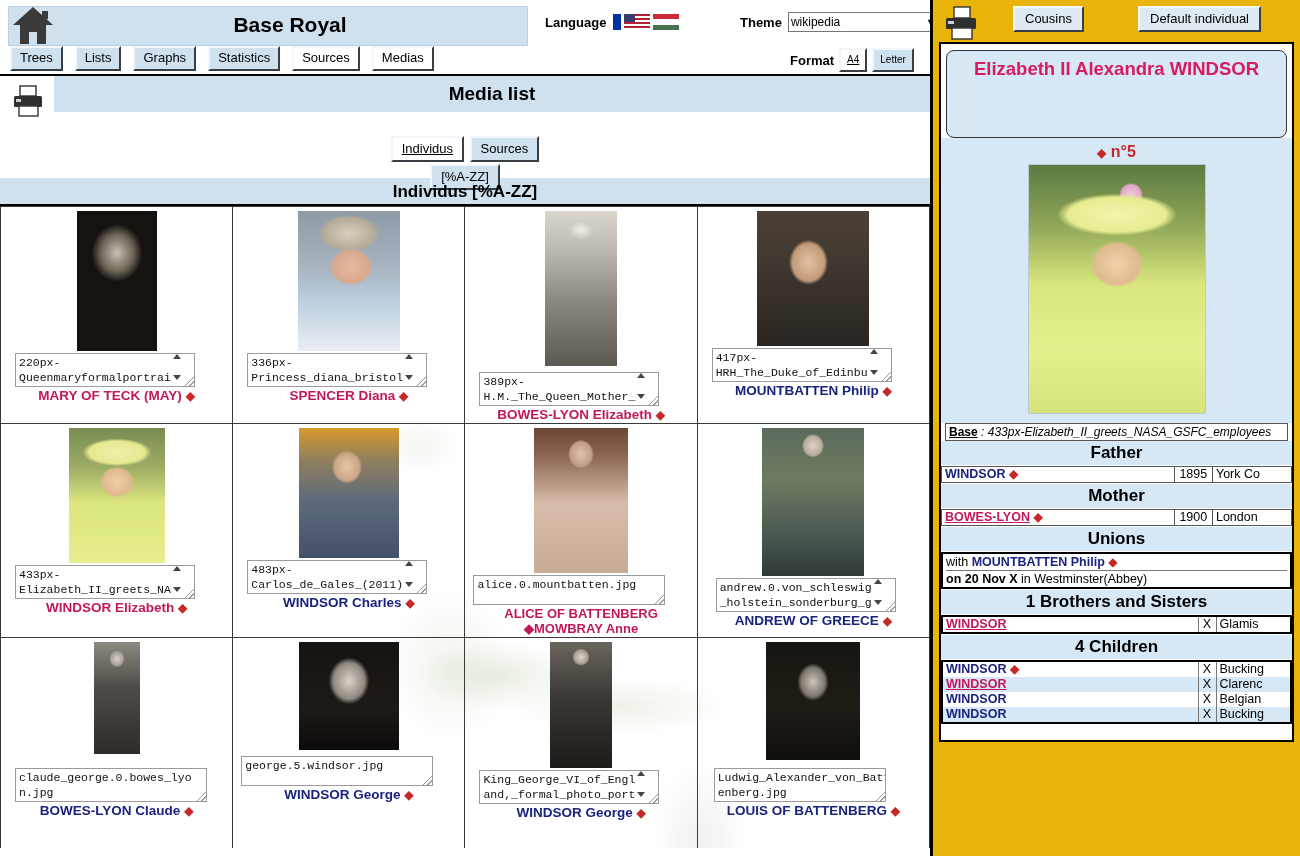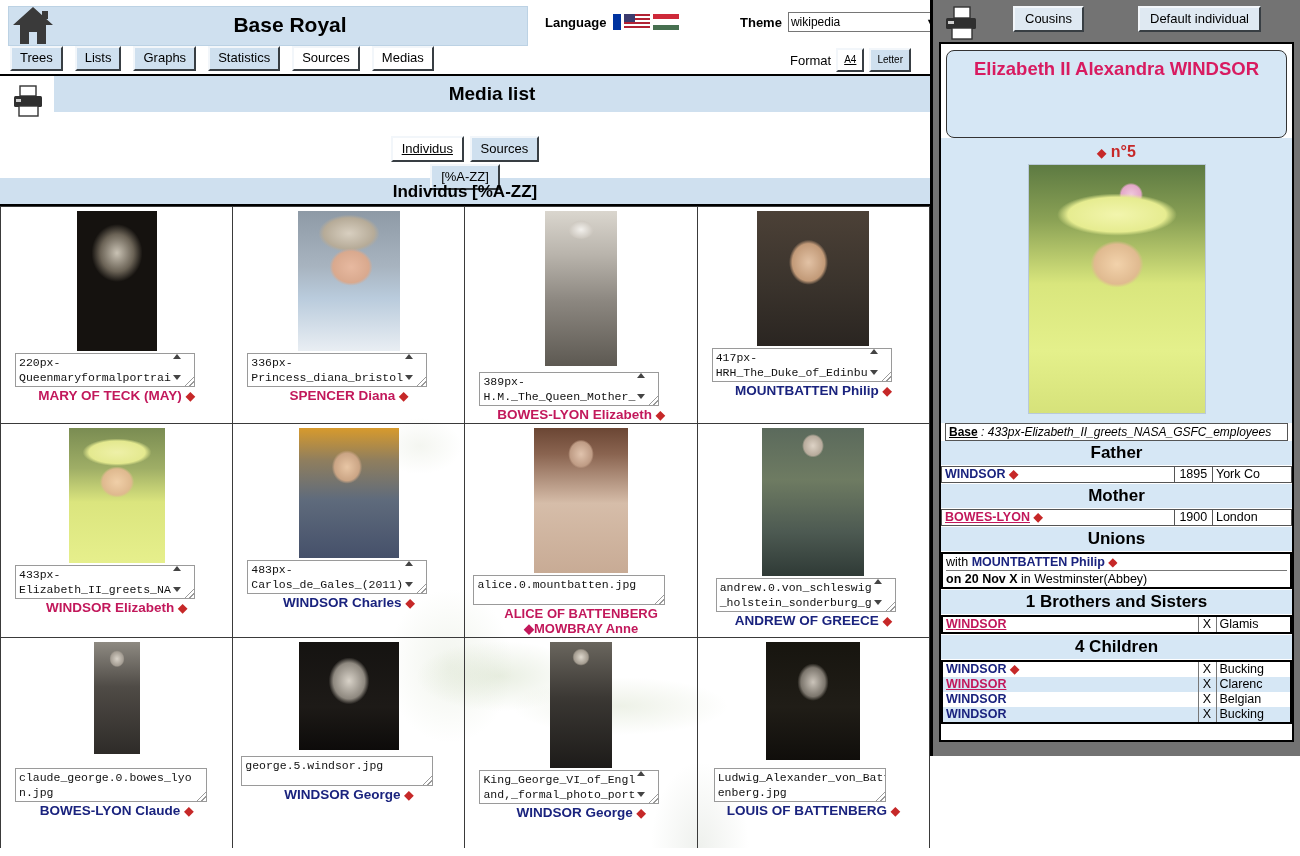--- a/index.html
+++ b/index.html
@@ -104,21 +104,21 @@
     justify-content: space-between;
     cursor: pointer;
     gap: 44px;
   }
   .theme-select .caret { font-size: 9px; }
 
   .format-block {
     position: absolute; left: 790px; top: 48px;
     display: flex; align-items: center; gap: 5px;
   }
-  .format-label { font-size: 13px; font-weight: normal; }
+  .format-label { font-size: 13px; font-weight: bold; }
   .btn-sm {
     border: 2px outset #e8eef4;
     border-color: #f2f6fa #7f8c97 #7f8c97 #f2f6fa;
     background: #ffffff;
     font-size: 10px;
     padding: 2px 6px 3px 6px;
     cursor: pointer;
     line-height: 15px;
   }
   .btn-sm.blue { background: #cfe0ef; }
@@ -269,22 +269,22 @@
     margin-top: 1px;
     line-height: 15px;
   }
   .person.pink { color: #c2185b; }
   .person.navy { color: #1a237e; }
   .dia { color: #c62828; font-size: 12px; }
 
   
   #right-pane {
     position: absolute; left: 930px; top: 0;
-    width: 370px; height: 756px;
-    background: #737373;
+    width: 370px; height: 856px;
+    background: #eab308;
     border-left: 3px solid #000;
   }
   .rp-top {
     position: relative;
     height: 42px;
   }
   .print-icon-right {
     position: absolute; left: 10px; top: 5px;
     width: 38px; height: 36px;
   }

